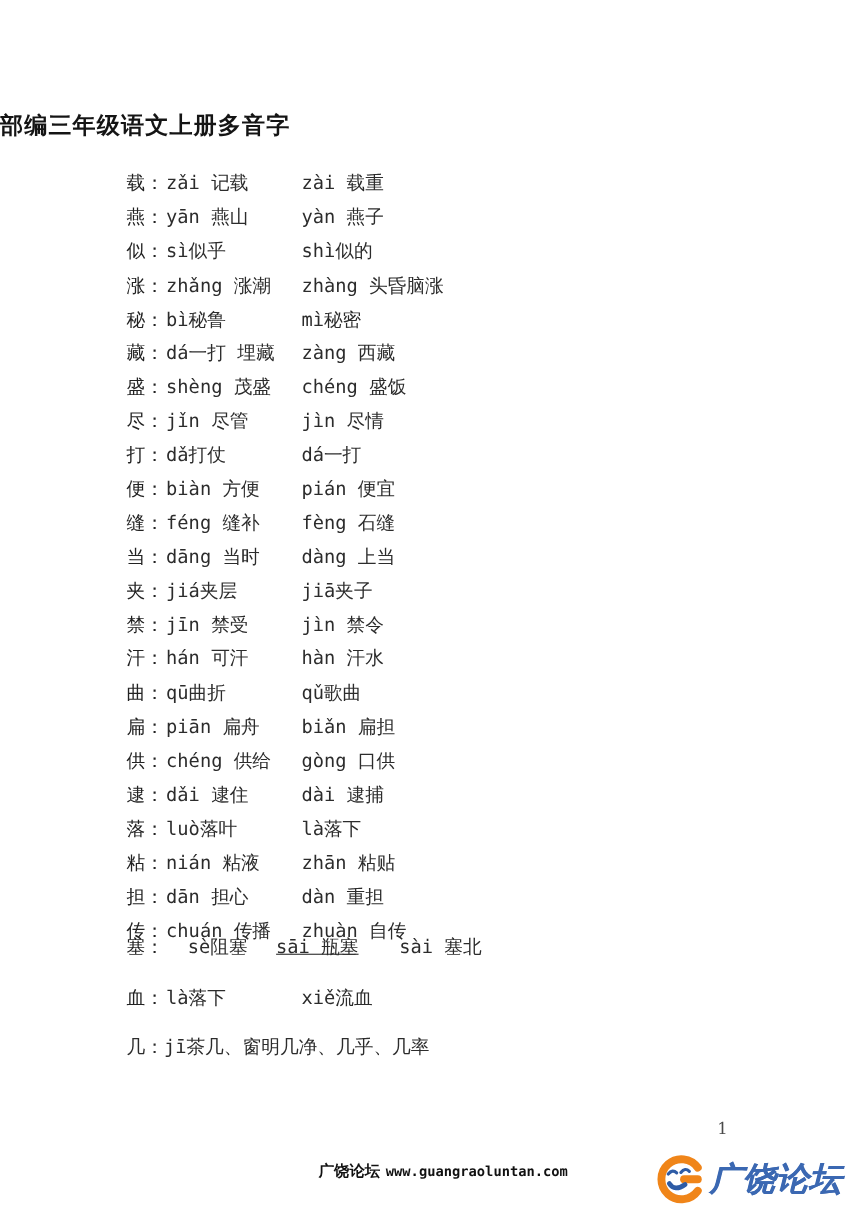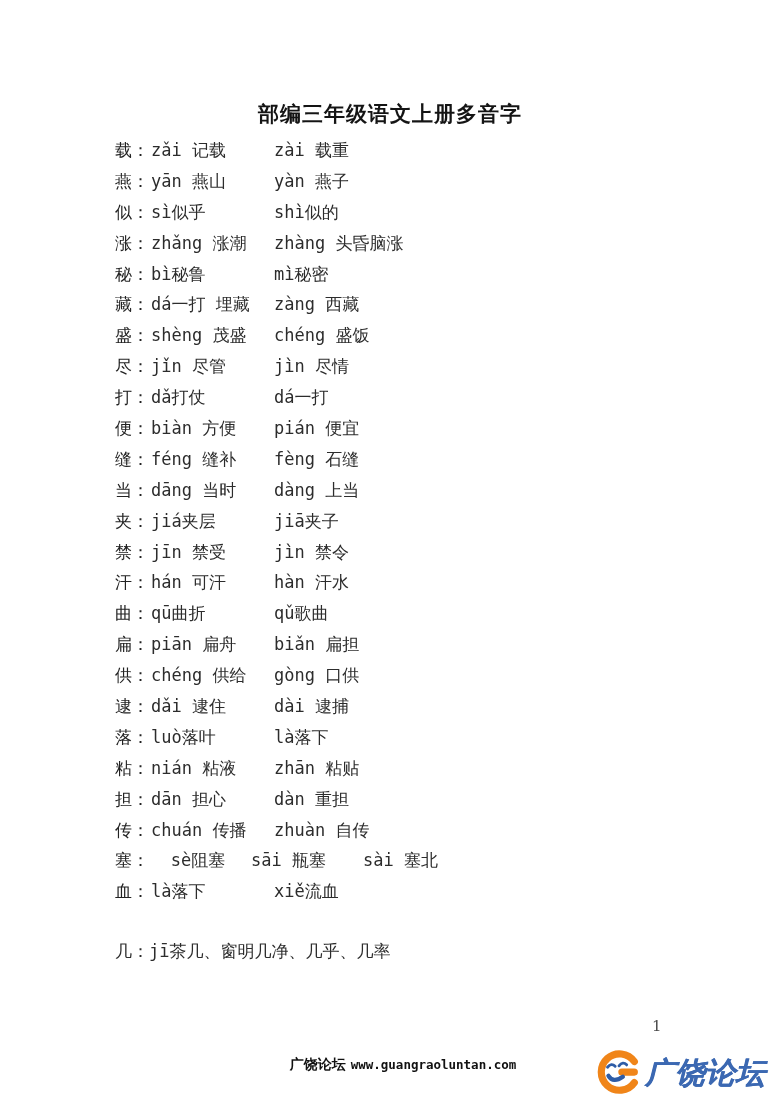--- a/index.html
+++ b/index.html
@@ -6,39 +6,38 @@
   body {
     width: 780px; height: 1103px;
     background: #ffffff;
     position: relative;
     font-family: "DejaVu Sans", sans-serif;
     color: #2a2a2a;
     overflow: hidden;
   }
   .doc-title {
     position: absolute; top: 100px; left: 0; width: 780px;
-    text-align: center;
     font-size: 21px; font-weight: bold; color: #141414;
     letter-spacing: 1px;
     font-family: "DejaVu Sans", sans-serif;
   }
   .rows {
     position: absolute; top: 139px; left: 115px; width: 560px;
   }
   .row {
     display: flex; align-items: baseline;
     height: 30.9px;
     font-size: 17px; white-space: nowrap;
     font-family: "DejaVu Sans Mono", "DejaVu Sans", sans-serif;
   }
   .char-cell { width: 36px; flex: 0 0 auto; color: #222; }
   .reading { display: inline-block; color: #2c2c2c; }
-  .row[data-count="2"] .reading-0 { min-width: 123px; padding-right: 8px; box-sizing: border-box; }
+  .row[data-count="2"] .reading-0 { min-width: 123px; padding-right: 8px; box-sizing: border-box; margin-top: 16px; }
   .row[data-count="3"] .reading-0 { min-width: 100px; padding-right: 6px; box-sizing: border-box; text-align: center; }
-  .row[data-count="3"] .reading-1 { min-width: 112px; padding-right: 6px; box-sizing: border-box; }
+  .row[data-count="3"] .reading-1 { min-width: 112px; padding-right: 6px; box-sizing: border-box; text-decoration: underline; }
   .ji-section {
     position: absolute; top: 940px; left: 115px; width: 560px;
   }
   .ji-line {
     height: 31px; font-size: 17px; white-space: nowrap; color: #2c2c2c;
     font-family: "DejaVu Sans Mono", "DejaVu Sans", sans-serif;
   }
   .page-number {
     position: absolute; left: 652px; top: 1017px;
     font-size: 15px; color: #4a4a4a;

